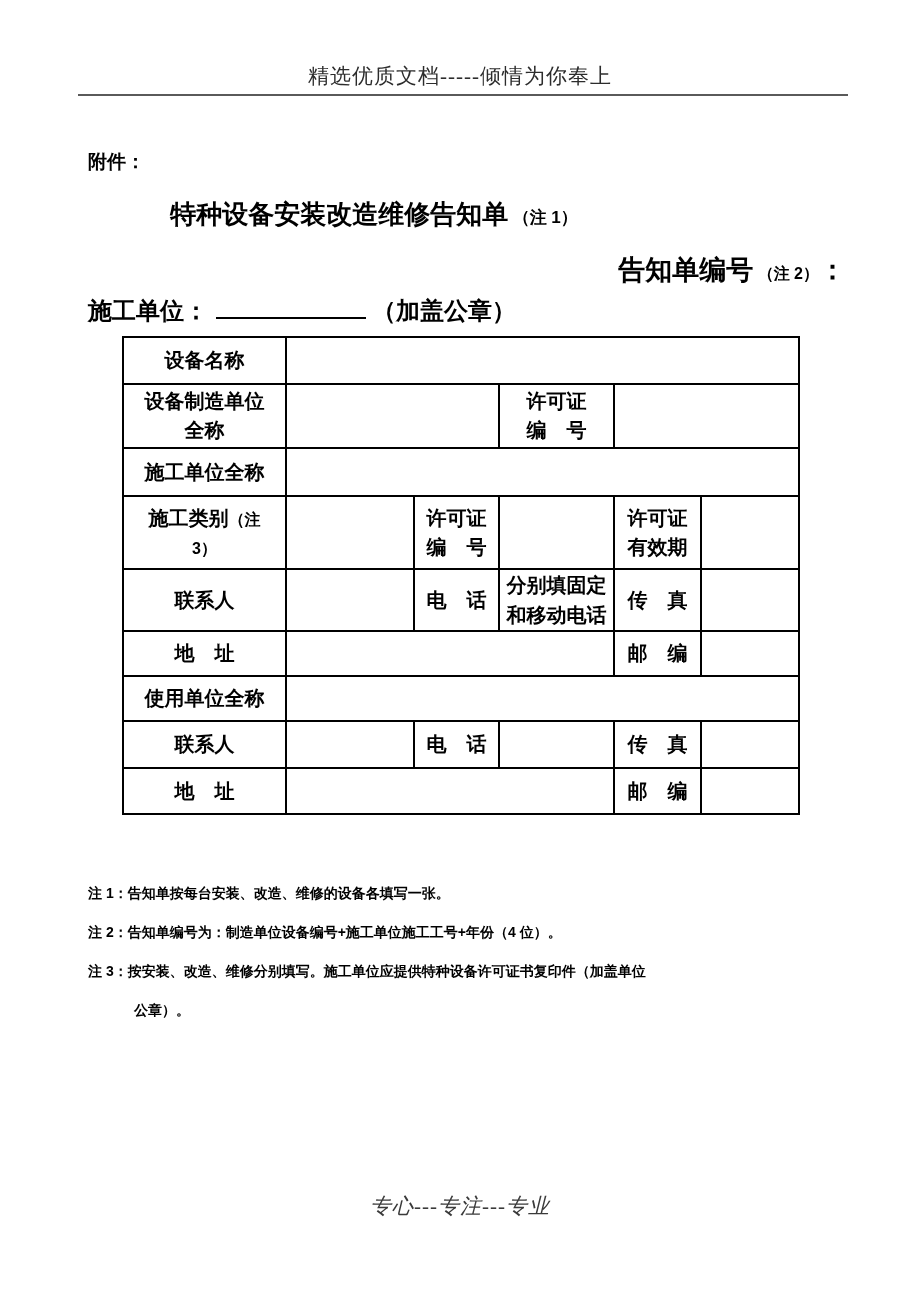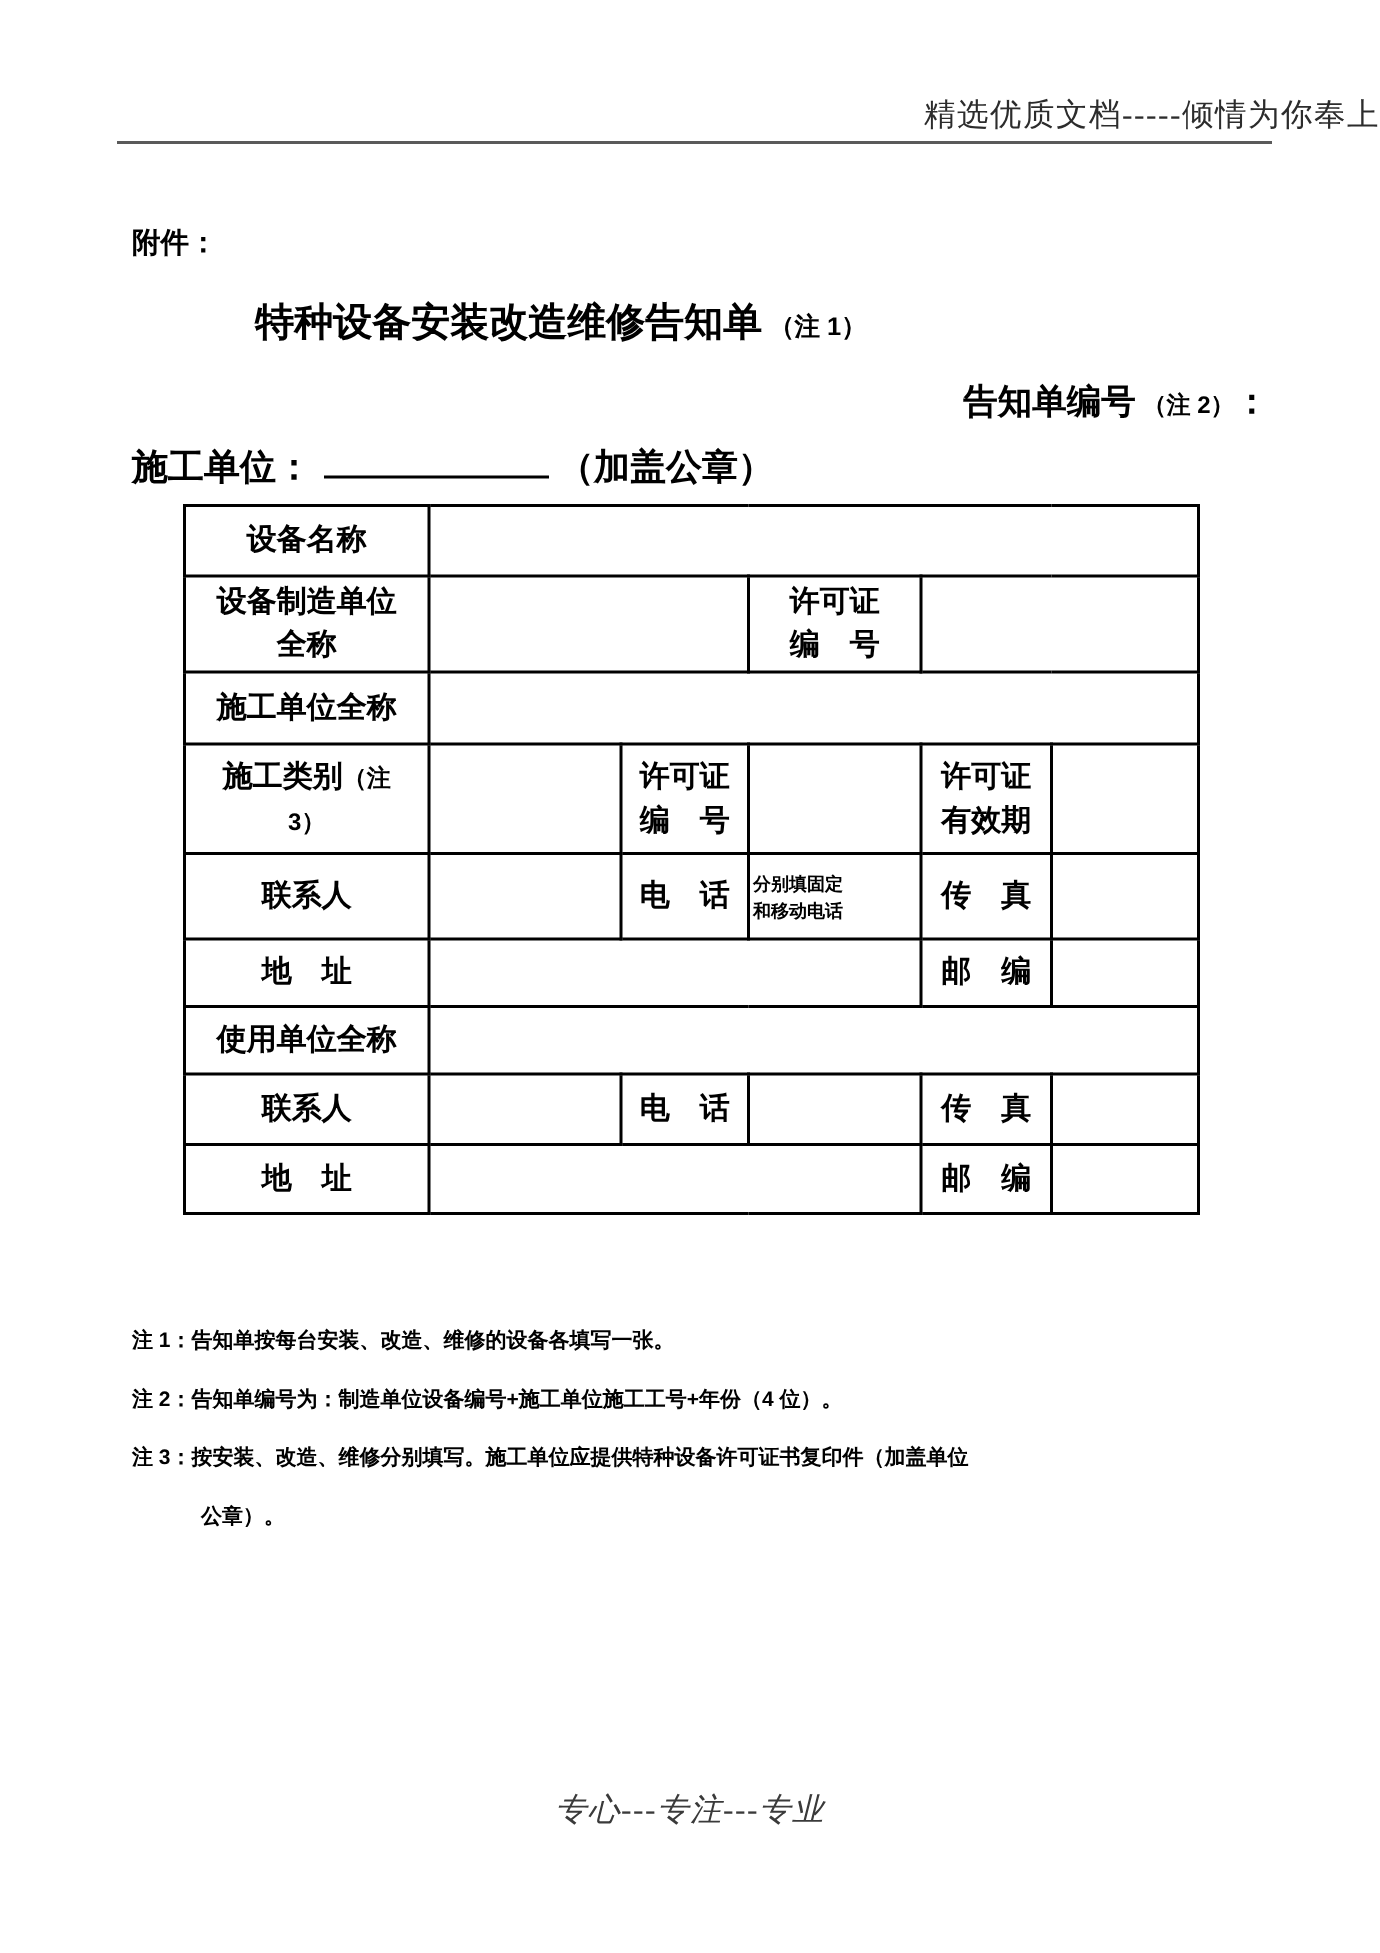--- a/index.html
+++ b/index.html
@@ -3,60 +3,60 @@
 <meta charset="utf-8">
 <style>
   html,body{margin:0;padding:0;}
   body{
     width:920px;height:1302px;position:relative;background:#ffffff;
     font-family:"Liberation Sans","DejaVu Sans",sans-serif;color:#000;
     overflow:hidden;
   }
   
   .doc-header{
-    position:absolute;top:62px;left:0;width:920px;text-align:right;
+    position:absolute;top:62px;left:0;width:920px;text-align:center;
     font-family:"Liberation Serif","DejaVu Serif",serif;
     font-size:21px;color:#2c2c2c;letter-spacing:1px;
   }
   .header-rule{
     position:absolute;top:94px;left:78px;width:770px;height:0;
     border-top:2px solid #5a5a5a;
   }
   .doc-footer{
     position:absolute;top:1192px;left:0;width:920px;text-align:center;
     font-family:"Liberation Serif","DejaVu Serif",serif;font-style:italic;
     font-size:21px;color:#3a3a3a;letter-spacing:1px;
   }
   
   .attachment{position:absolute;top:149px;left:88px;font-size:19px;font-weight:bold;}
   .title{position:absolute;top:197px;left:0;width:748px;text-align:center;font-weight:bold;}
   .title .t-main{font-size:26px;}
   .title .t-small{font-size:17px;}
   .notice-no{position:absolute;top:252px;right:74px;font-weight:bold;}
-  .notice-no .n-main{font-size:23px;}
+  .notice-no .n-main{font-size:27px;}
   .notice-no .n-small{font-size:16px;}
   .unit-line{position:absolute;top:291px;left:88px;font-size:24px;font-weight:bold;}
   .blank-line{
     display:inline-block;width:150px;height:26px;margin:0 6px 0 8px;
     border-bottom:2px solid #000;vertical-align:baseline;
   }
   
   .form-table-wrap{position:absolute;top:336px;left:122px;}
   table.form{border-collapse:collapse;table-layout:fixed;width:676px;}
   table.form td{
     border:2px solid #000000;padding:0 2px;vertical-align:middle;
     box-sizing:border-box;overflow:hidden;
   }
   td.lbl{
     text-align:center;font-size:20px;font-weight:bold;
     white-space:pre-line;line-height:1.45;
   }
   td.val{background:#fff;}
   td.hint{
-    text-align:left;font-size:12px;font-weight:bold;
+    text-align:center;font-size:20px;font-weight:bold;
     white-space:pre-line;line-height:1.5;
   }
   .small-inline{font-size:16px;font-weight:bold;}
   
   .notes{position:absolute;top:874px;left:88px;width:770px;
     font-size:14px;font-weight:bold;line-height:39px;}
   .note-line{white-space:nowrap;}
   .note-line.indent{padding-left:46px;}
 </style>
 </head>

